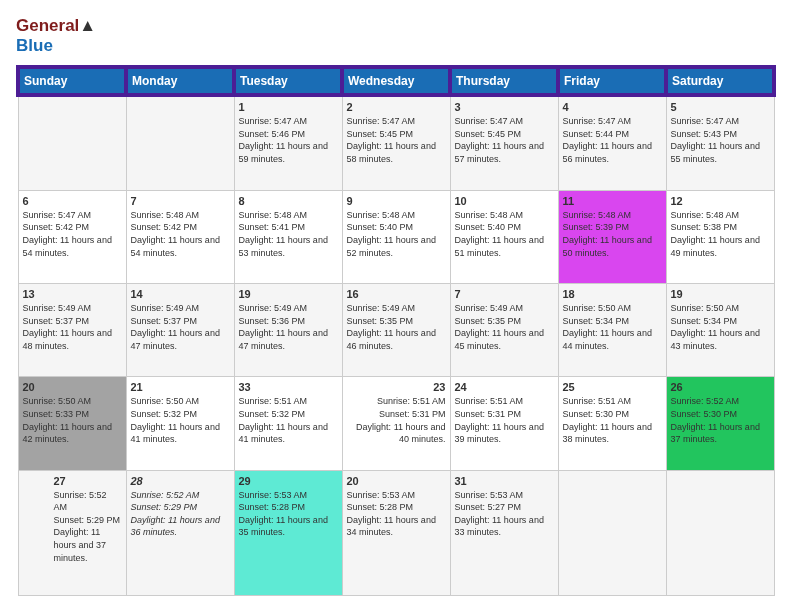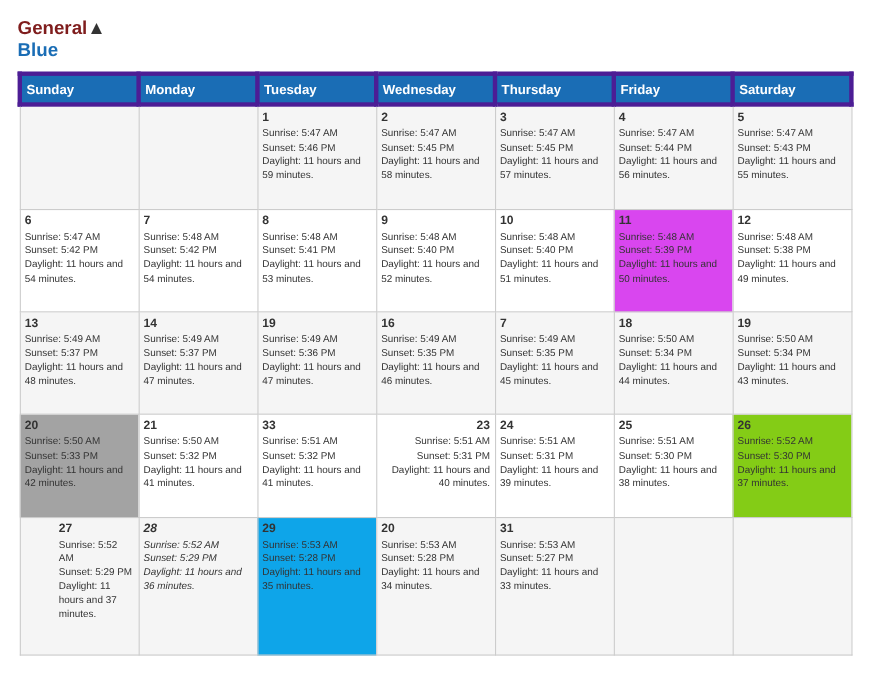--- a/index.html
+++ b/index.html
@@ -273,41 +273,41 @@
             <div class="cell-info" style="white-space: pre-line;">Sunrise: 5:51 AM
 Sunset: 5:31 PM
 Daylight: 11 hours and 39 minutes.</div>
           </td>
           <td style="background: rgb(255, 255, 255);">
             <span class="day-num">25</span>
             <div class="cell-info" style="white-space: pre-line;">Sunrise: 5:51 AM
 Sunset: 5:30 PM
 Daylight: 11 hours and 38 minutes.</div>
           </td>
-          <td style="background: #84cc16; margin-left: 48px;">
+          <td style="background: #22c55e; margin-left: 48px;">
             <span class="day-num">26</span>
             <div class="cell-info" style="white-space: pre-line;">Sunrise: 5:52 AM
 Sunset: 5:30 PM
 Daylight: 11 hours and 37 minutes.</div>
           </td>
         </tr>
         <tr>
           <td style="background: rgb(245, 245, 245); padding-left: 35px;">
             <span class="day-num">27</span>
             <div class="cell-info" style="white-space: pre-line;">Sunrise: 5:52 AM
 Sunset: 5:29 PM
 Daylight: 11 hours and 37 minutes.</div>
           </td>
           <td style="background: rgb(245, 245, 245); font-style: italic;">
             <span class="day-num">28</span>
             <div class="cell-info" style="white-space: pre-line;">Sunrise: 5:52 AM
 Sunset: 5:29 PM
 Daylight: 11 hours and 36 minutes.</div>
           </td>
-          <td style="background: #0ea5e9;">
+          <td style="background: #5eead4;">
             <span class="day-num">29</span>
             <div class="cell-info" style="white-space: pre-line;">Sunrise: 5:53 AM
 Sunset: 5:28 PM
 Daylight: 11 hours and 35 minutes.</div>
           </td>
           <td style="background: rgb(245, 245, 245);">
             <span class="day-num">20</span>
             <div class="cell-info" style="white-space: pre-line;">Sunrise: 5:53 AM
 Sunset: 5:28 PM
 Daylight: 11 hours and 34 minutes.</div>

